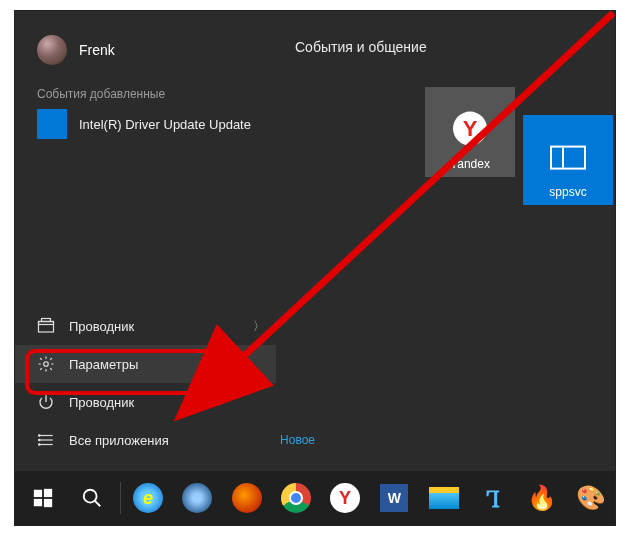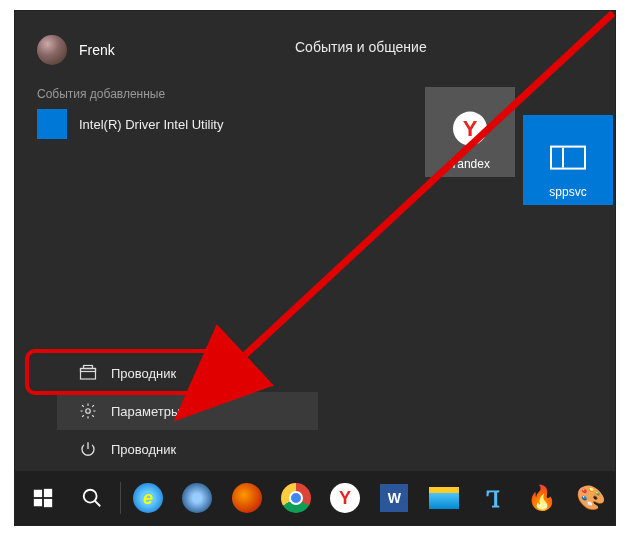--- a/index.html
+++ b/index.html
@@ -116,23 +116,22 @@
     display: flex;
   }
   .sppsvc-icon::before {
     content: "";
     width: 10px;
     border-right: 2px solid #fff;
   }
   .bottom-list {
     position: absolute;
     left: 0;
-    bottom: 3px;
+    bottom: 12px;
     width: 270px;
-    padding-left: 42px;
   }
   .menu-item {
     display: flex;
     align-items: center;
     gap: 14px;
     padding: 8px 22px;
     font-size: 13px;
     color: #eaeaea;
     height: 38px;
     cursor: pointer;
@@ -219,21 +218,21 @@
       <div class="avatar"></div>
       <span>Frenk</span>
     </div>
 
     <div class="section-header">События и общение</div>
 
     <div class="recent-label">События добавленные</div>
 
     <div class="recent-item">
       <div class="recent-icon"></div>
-      <span>Intel(R) Driver Intel Utility</span>
+      <span>Intel(R) Driver Update Update</span>
     </div>
 
     <div class="tiles">
       <div class="tile tile-grey">
         <div class="tile-icon">
           <div class="yandex-logo">Y</div>
         </div>
         <span>Yandex</span>
       </div>
       <div class="tile tile-blue">
@@ -271,20 +270,34 @@
       <div class="menu-item">
         <span class="ico">
           <svg width="18" height="18" viewBox="0 0 24 24" fill="none" stroke="#ddd" stroke-width="1.8">
             <path d="M12 3v9"></path>
               <path d="M6.5 6.5a8 8 0 1 0 11 0"></path>
           </svg>
         </span>
         <span>Проводник</span>
       </div>
 
+      <div class="menu-item">
+        <span class="ico">
+          <svg width="18" height="18" viewBox="0 0 24 24" fill="none" stroke="#ddd" stroke-width="1.6">
+            <line x1="3" y1="6" x2="21" y2="6"></line>
+              <line x1="3" y1="12" x2="21" y2="12"></line>
+              <line x1="3" y1="18" x2="21" y2="18"></line>
+            <circle cx="3" cy="6" r="1" fill="#ddd"></circle>
+              <circle cx="3" cy="12" r="1" fill="#ddd"></circle>
+              <circle cx="3" cy="18" r="1" fill="#ddd"></circle>
+          </svg>
+        </span>
+        <span>Все приложения</span>
+        <span class="new-label">Новое</span>
+      </div>
 
     </div>
   </div>
 
   <div class="red-highlight"></div>
   <svg class="red-arrow" width="600" height="460" style="left:0;top:0;">
     <defs>
       <marker id="arrh" markerWidth="14" markerHeight="14" refX="3" refY="6" orient="auto">
         <path d="M0,0 L0,12 L14,6 z" fill="#e00000"></path>
       </marker>

